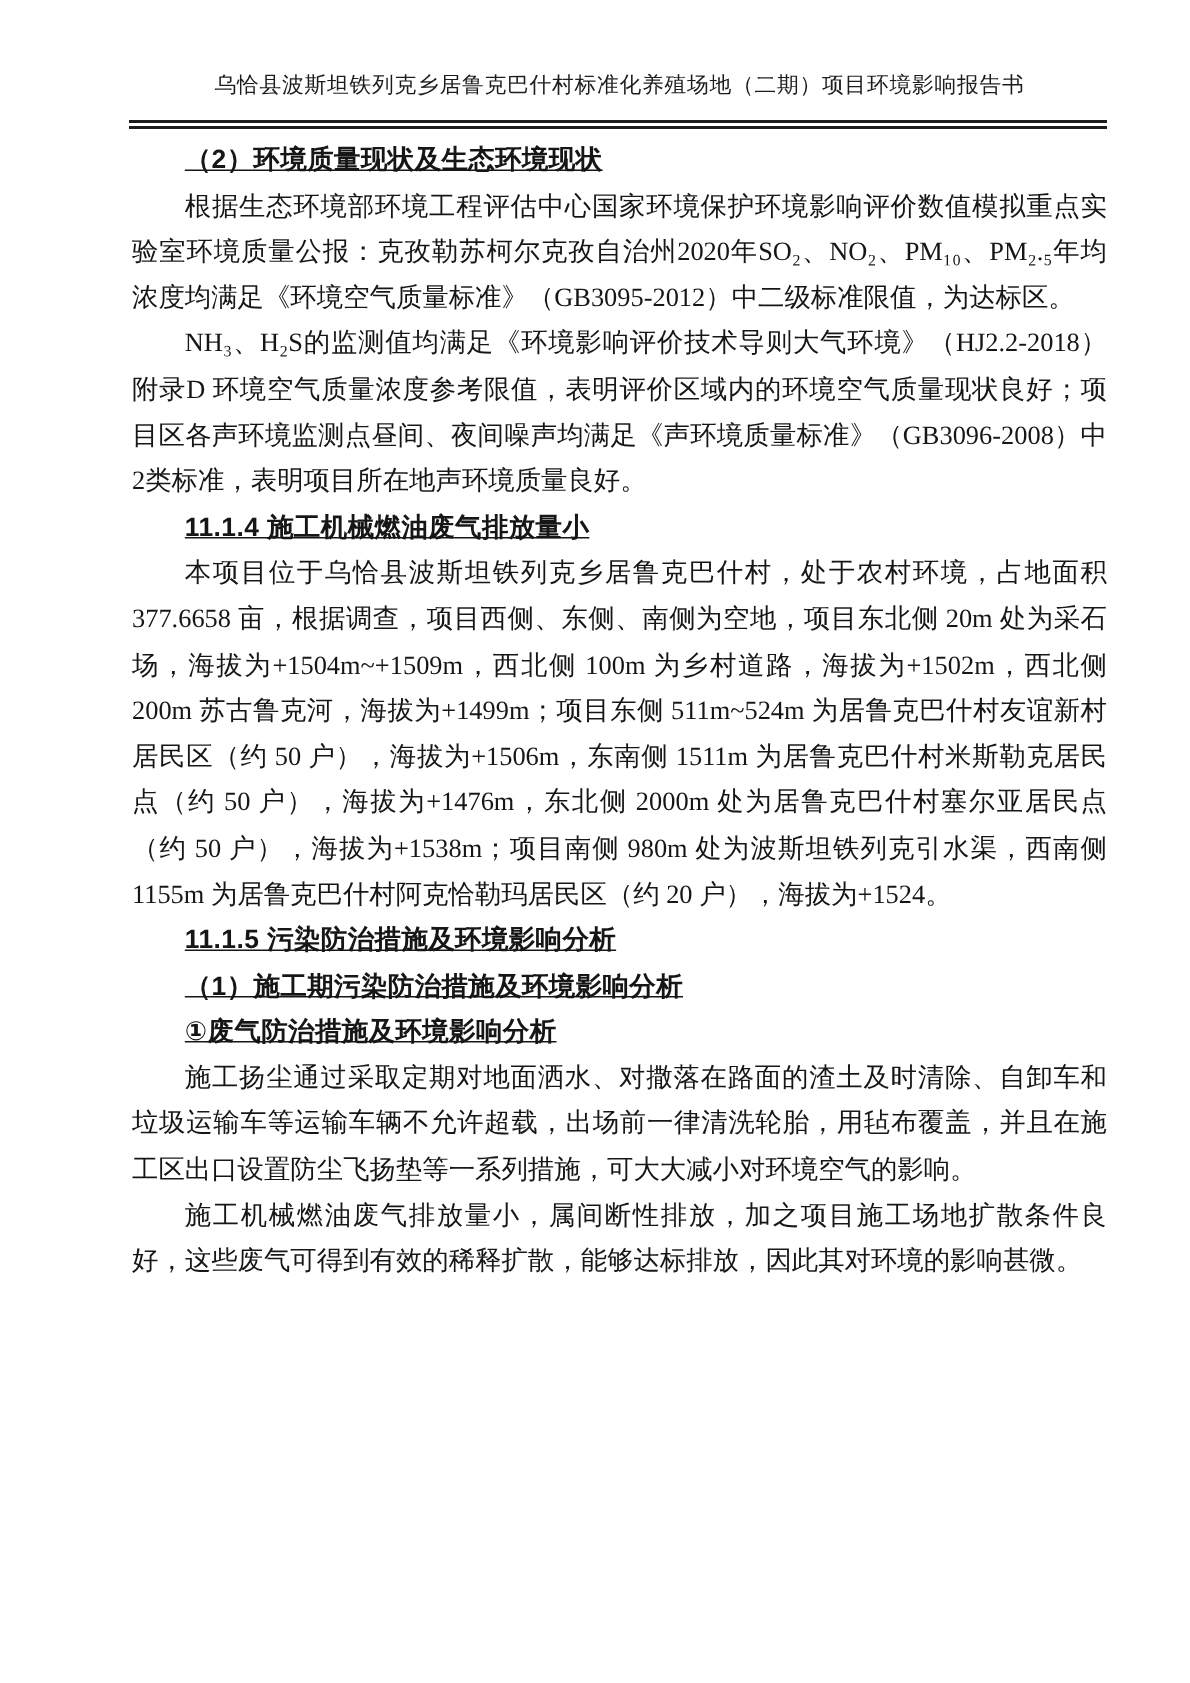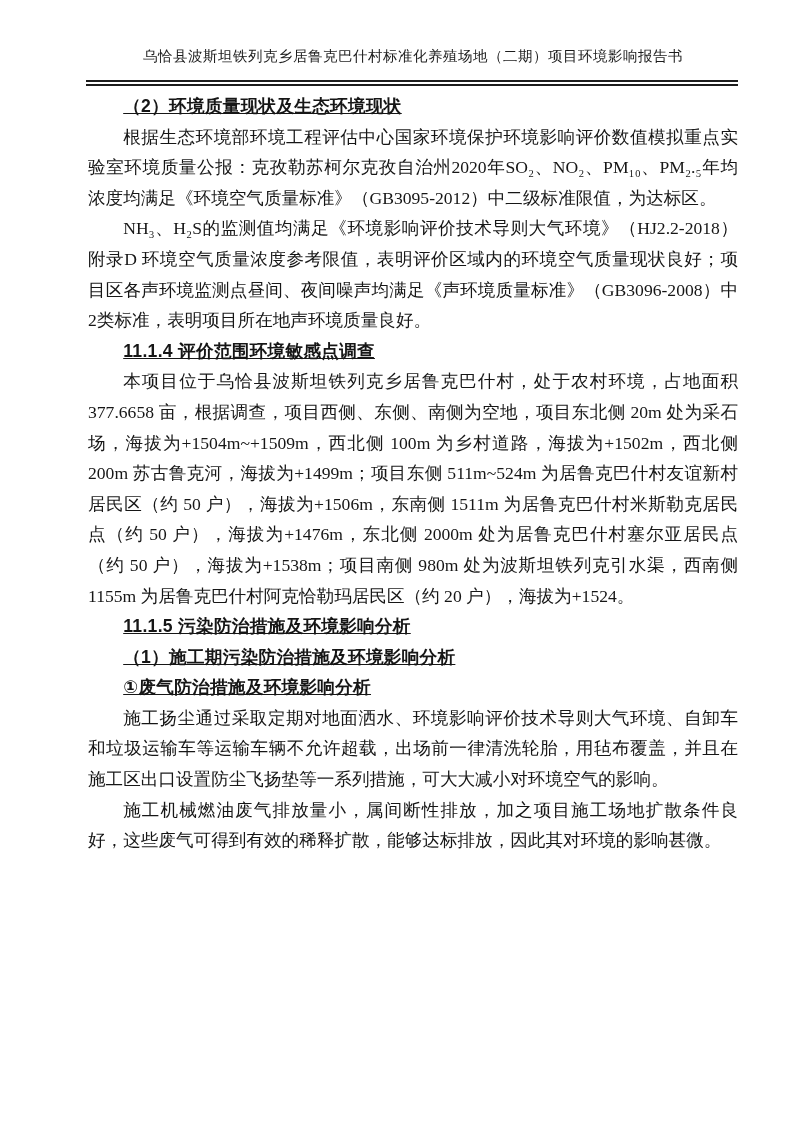--- a/index.html
+++ b/index.html
@@ -78,24 +78,24 @@
 <div class="page">
 
   <div class="doc-header">乌恰县波斯坦铁列克乡居鲁克巴什村标准化养殖场地（二期）项目环境影响报告书</div>
 
   <div class="header-rule"></div>
 
   <div class="content">
     <p class="heading">（2）环境质量现状及生态环境现状</p>
     <p>根据生态环境部环境工程评估中心国家环境保护环境影响评价数值模拟重点实验室环境质量公报：克孜勒苏柯尔克孜自治州2020年SO₂、NO₂、PM₁₀、PM₂.₅年均浓度均满足《环境空气质量标准》（GB3095-2012）中二级标准限值，为达标区。</p>
     <p>NH₃、H₂S的监测值均满足《环境影响评价技术导则大气环境》（HJ2.2-2018）附录D 环境空气质量浓度参考限值，表明评价区域内的环境空气质量现状良好；项目区各声环境监测点昼间、夜间噪声均满足《声环境质量标准》（GB3096-2008）中2类标准，表明项目所在地声环境质量良好。</p>
-    <p class="heading">11.1.4 评价范围环境敏感点调查</p>
+    <p class="heading">11.1.4 施工机械燃油废气排放量小</p>
     <p>本项目位于乌恰县波斯坦铁列克乡居鲁克巴什村，处于农村环境，占地面积377.6658 亩，根据调查，项目西侧、东侧、南侧为空地，项目东北侧 20m 处为采石场，海拔为+1504m~+1509m，西北侧 100m 为乡村道路，海拔为+1502m，西北侧 200m 苏古鲁克河，海拔为+1499m；项目东侧 511m~524m 为居鲁克巴什村友谊新村居民区（约 50 户），海拔为+1506m，东南侧 1511m 为居鲁克巴什村米斯勒克居民点（约 50 户），海拔为+1476m，东北侧 2000m 处为居鲁克巴什村塞尔亚居民点（约 50 户），海拔为+1538m；项目南侧 980m 处为波斯坦铁列克引水渠，西南侧 1155m 为居鲁克巴什村阿克恰勒玛居民区（约 20 户），海拔为+1524。</p>
     <p class="heading">11.1.5 污染防治措施及环境影响分析</p>
     <p class="heading">（1）施工期污染防治措施及环境影响分析</p>
     <p class="heading">①废气防治措施及环境影响分析</p>
-    <p>施工扬尘通过采取定期对地面洒水、环境影响评价技术导则大气环境、自卸车和垃圾运输车等运输车辆不允许超载，出场前一律清洗轮胎，用毡布覆盖，并且在施工区出口设置防尘飞扬垫等一系列措施，可大大减小对环境空气的影响。</p>
+    <p>施工扬尘通过采取定期对地面洒水、对撒落在路面的渣土及时清除、自卸车和垃圾运输车等运输车辆不允许超载，出场前一律清洗轮胎，用毡布覆盖，并且在施工区出口设置防尘飞扬垫等一系列措施，可大大减小对环境空气的影响。</p>
     <p>施工机械燃油废气排放量小，属间断性排放，加之项目施工场地扩散条件良好，这些废气可得到有效的稀释扩散，能够达标排放，因此其对环境的影响甚微。</p>
   </div>
 
   <div class="doc-footer">140</div>
 
 </div>
 
 </body></html>

